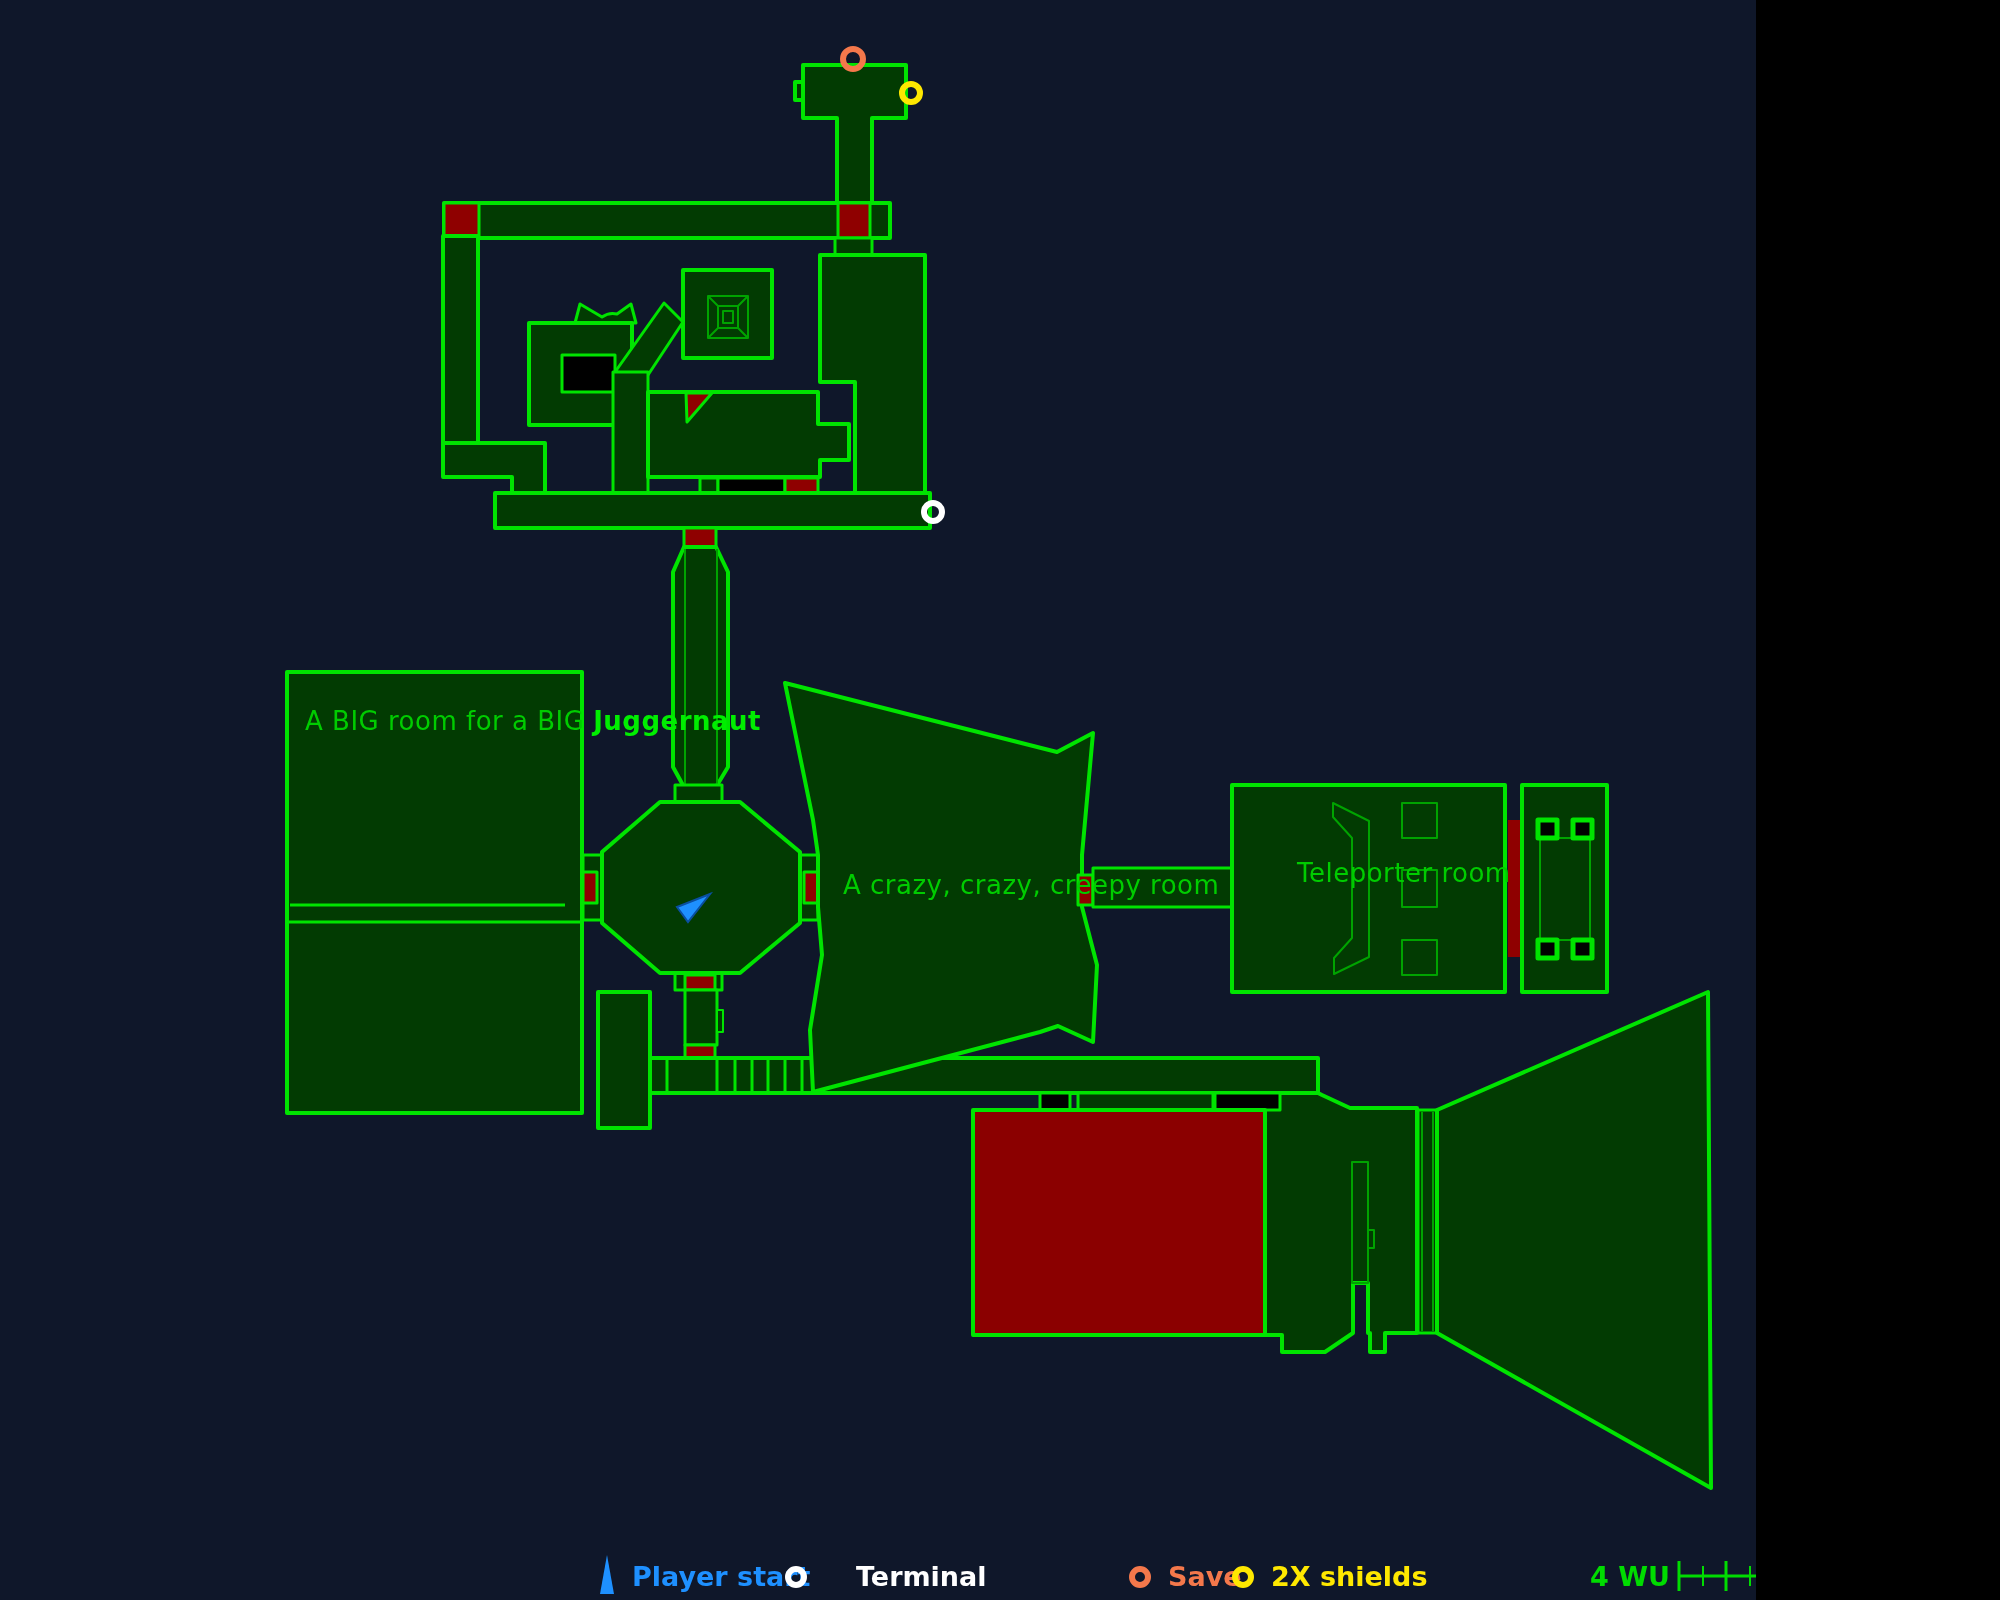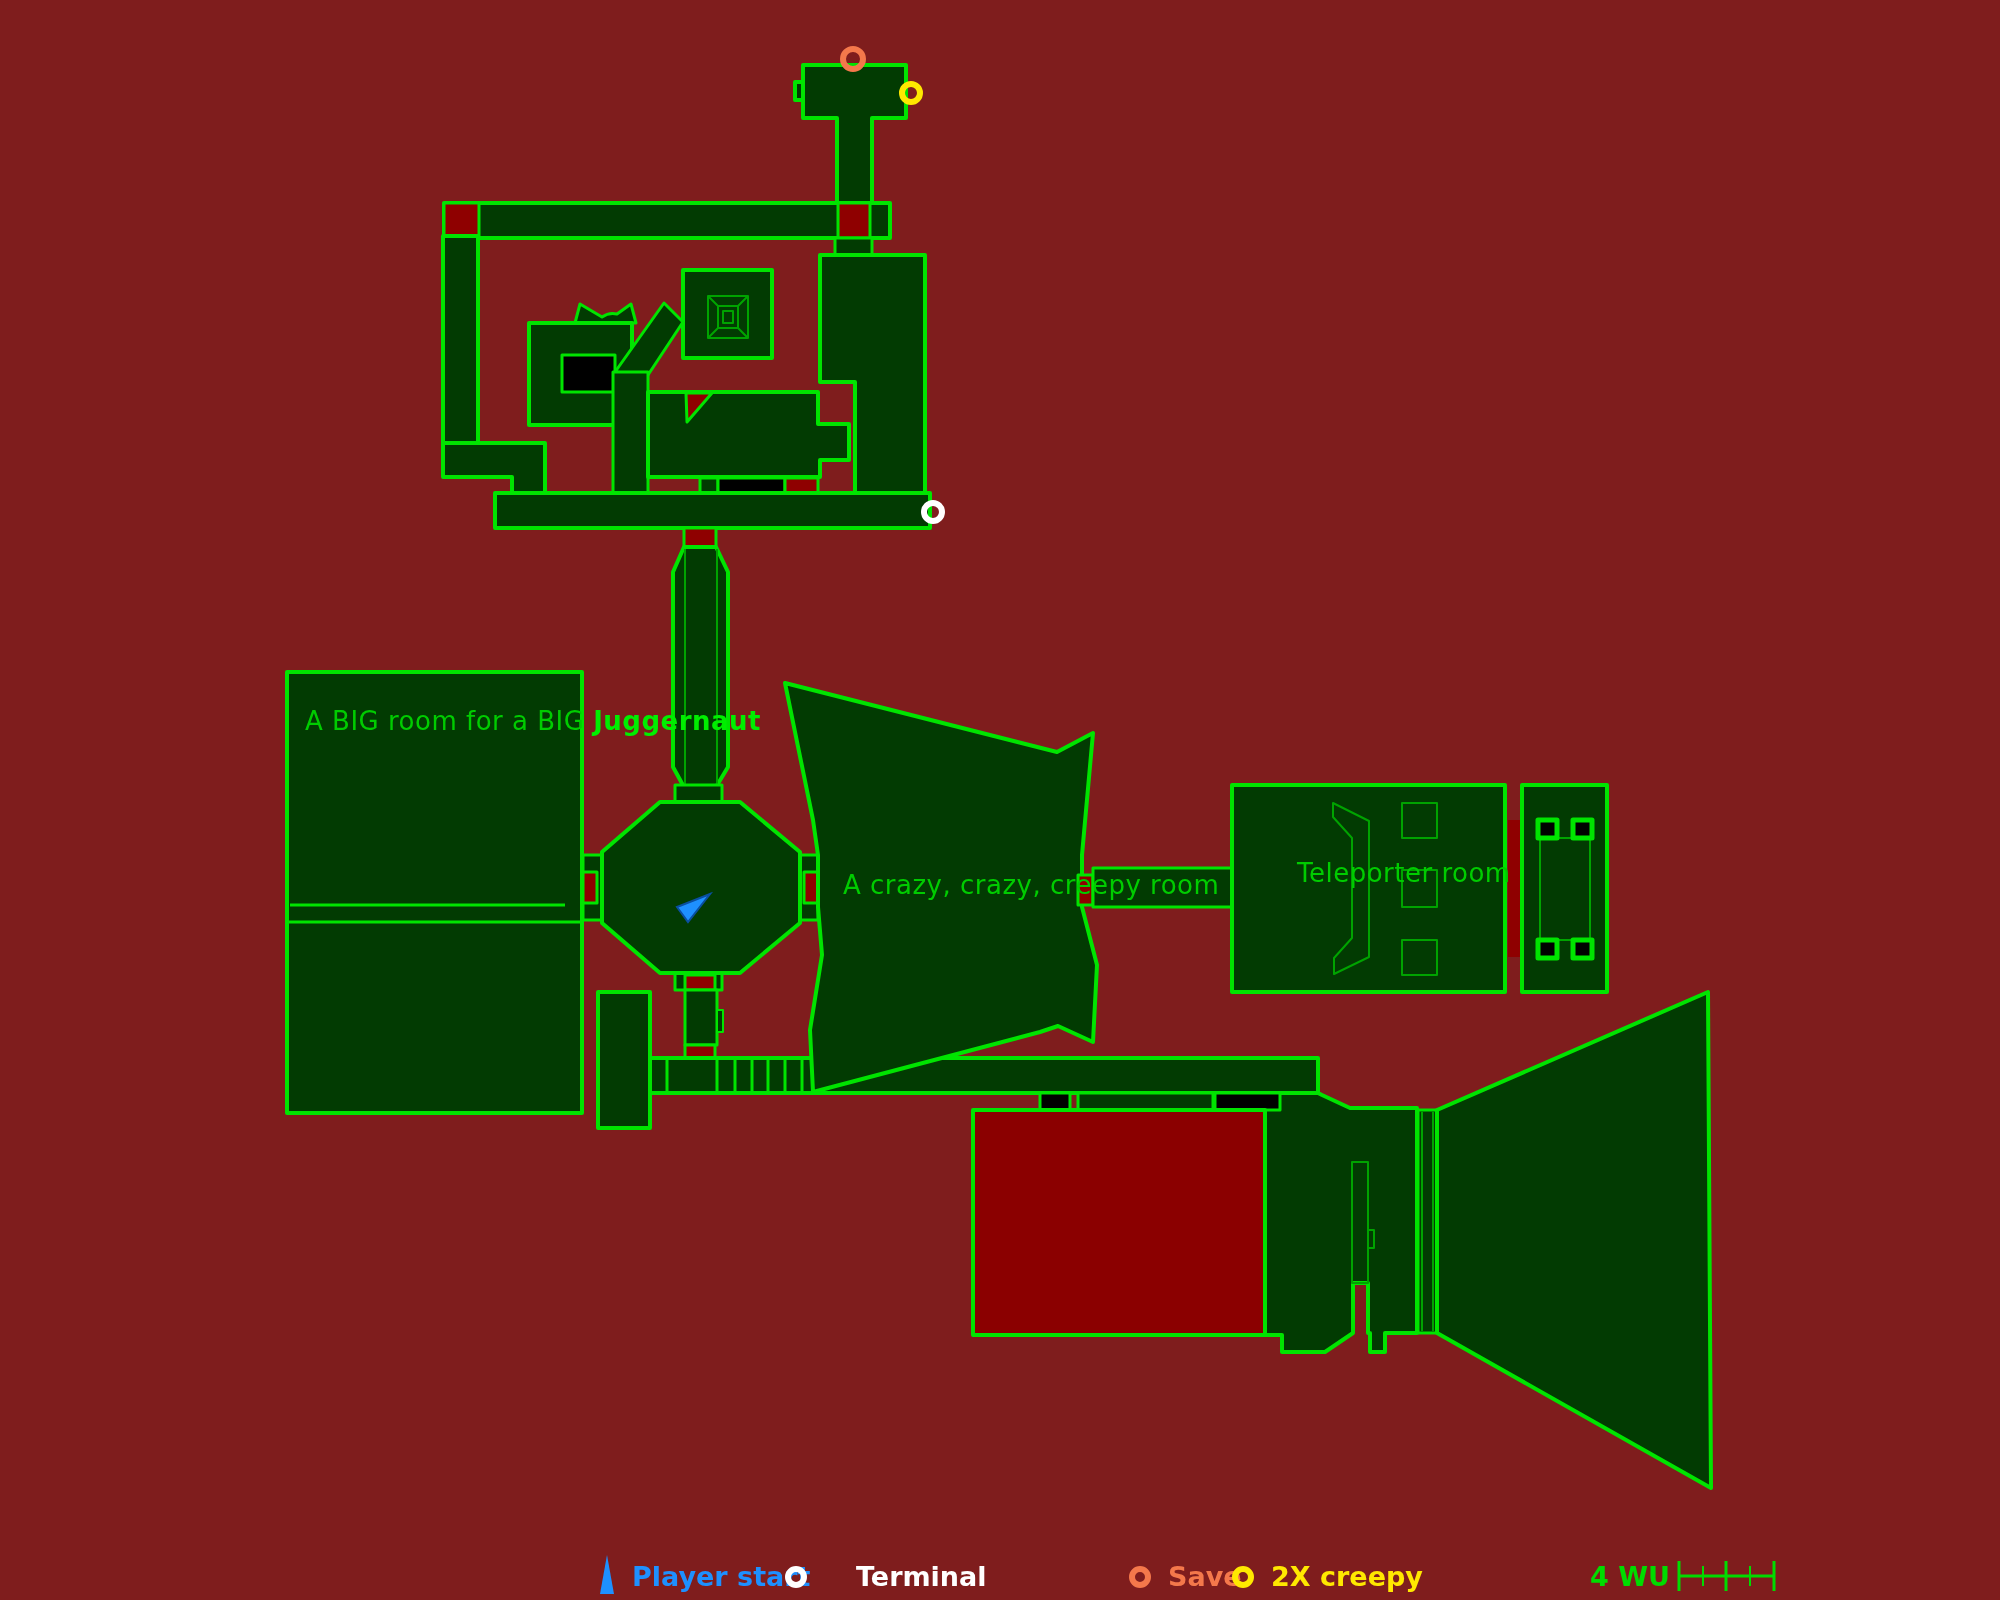--- a/index.html
+++ b/index.html
@@ -1,16 +1,16 @@
 <!DOCTYPE html>
 <html><head>
 <meta charset="utf-8">
 <style>
   html,body{margin:0;padding:0;background:#000;}
-  #screen{position:relative;width:2000px;height:1600px;background:#7f1d1d;overflow:hidden;
+  #screen{position:relative;width:1756px;height:1600px;background:#0f172a;overflow:hidden;
           font-family:"DejaVu Sans","Liberation Sans",sans-serif;}
   #map-svg{position:absolute;left:0;top:0;}
   .room-label{position:absolute;font-size:26px;color:#00CC00;white-space:nowrap;letter-spacing:.5px;}
   .room-label b{color:#00EE00;font-weight:bold;}
   .legend{position:absolute;top:1556px;height:40px;display:flex;align-items:center;}
   .legend-label{font-size:27px;font-weight:bold;margin-left:14px;white-space:nowrap;}
   .lbl-blue{color:#1E90FF;}
   .lbl-white{color:#FFFFFF;}
   .lbl-orange{color:#F4784B;}
   .lbl-yellow{color:#FFE800;}
@@ -155,21 +155,21 @@
   <svg width="28" height="30">
     <circle cx="14" cy="16" r="8" fill="none" stroke-width="6" stroke="#F4784B"></circle>
   </svg>
   <span class="legend-label lbl-orange">Save</span>
 </div>
 
 <div class="legend" style="left:1229px;">
   <svg width="28" height="30">
     <circle cx="14" cy="16" r="8" fill="none" stroke-width="6" stroke="#FFE800"></circle>
   </svg>
-  <span class="legend-label lbl-yellow">2X creepy</span>
+  <span class="legend-label lbl-yellow">2X shields</span>
 </div>
 
 <div class="legend" style="left:1575px;">
   <span class="legend-label lbl-green" style="margin-left:15px;">4 WU</span>
   <svg width="104" height="40" style="margin-left:6px;">
     <g stroke="#00DC00" stroke-width="3">
       <line x1="3" y1="20" x2="98" y2="20"></line>
       <line x1="3" y1="5" x2="3" y2="35"></line>
       <line x1="50" y1="5" x2="50" y2="35"></line>
       <line x1="98" y1="5" x2="98" y2="35"></line>

